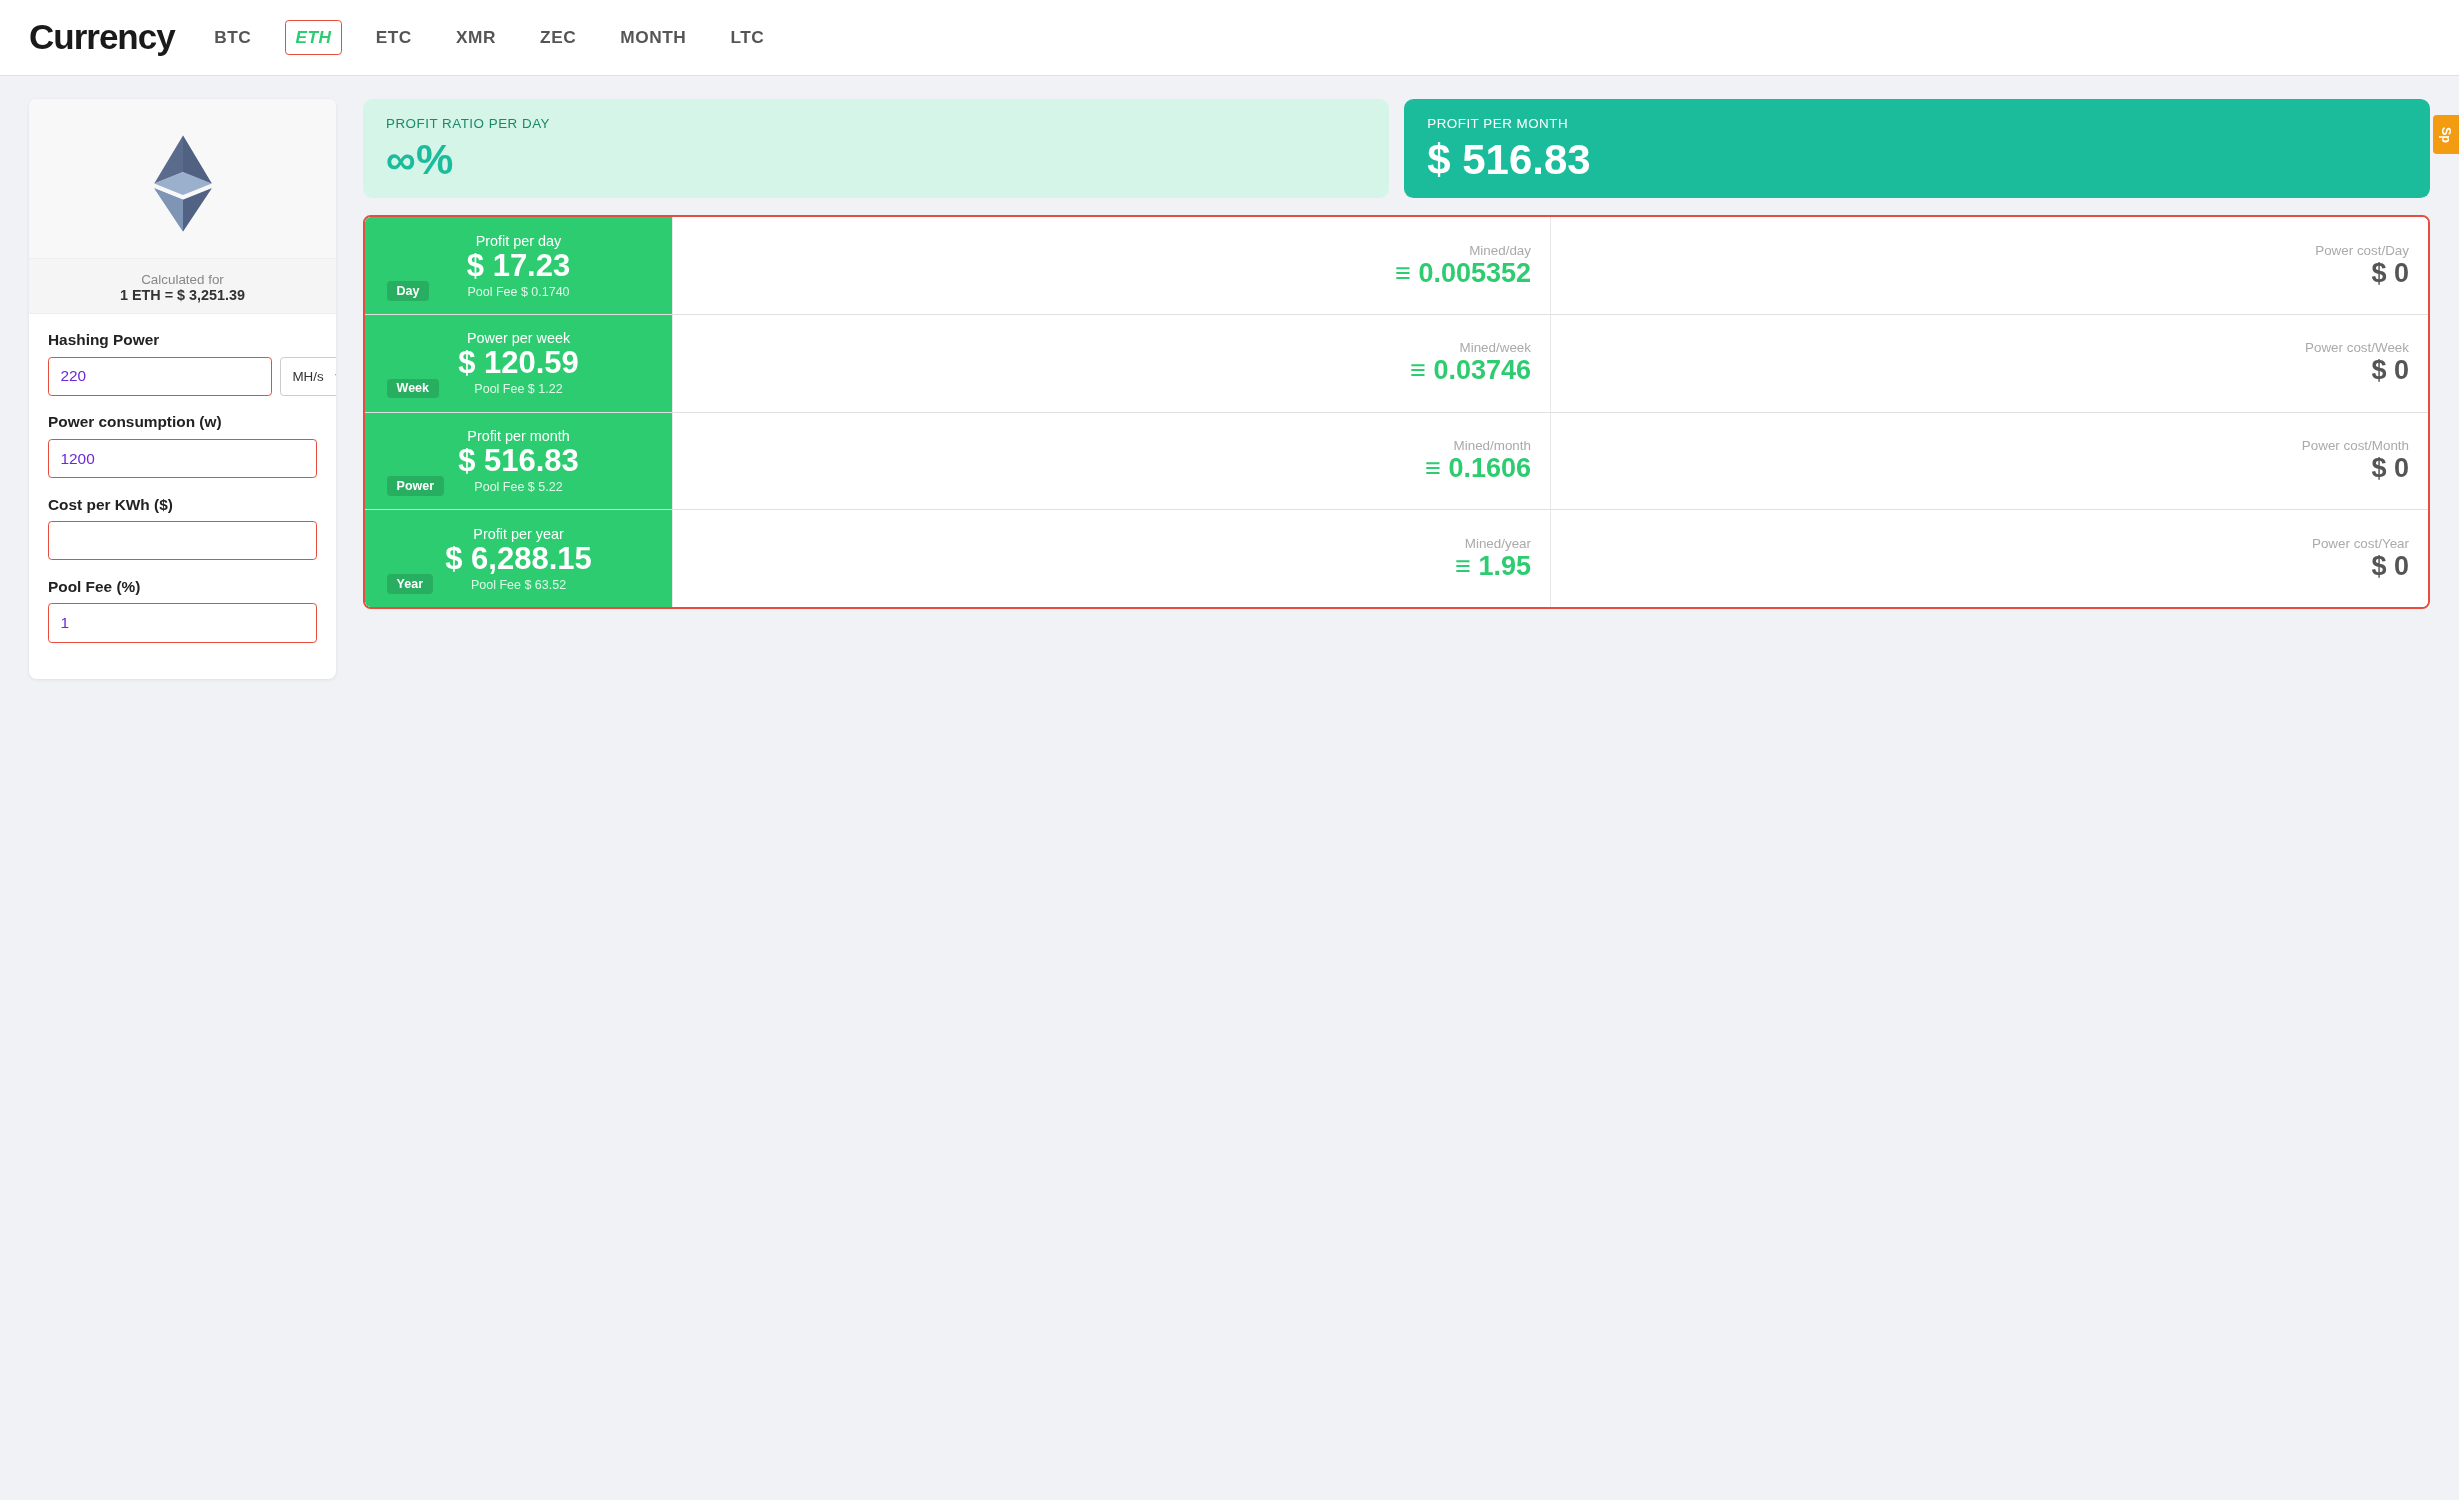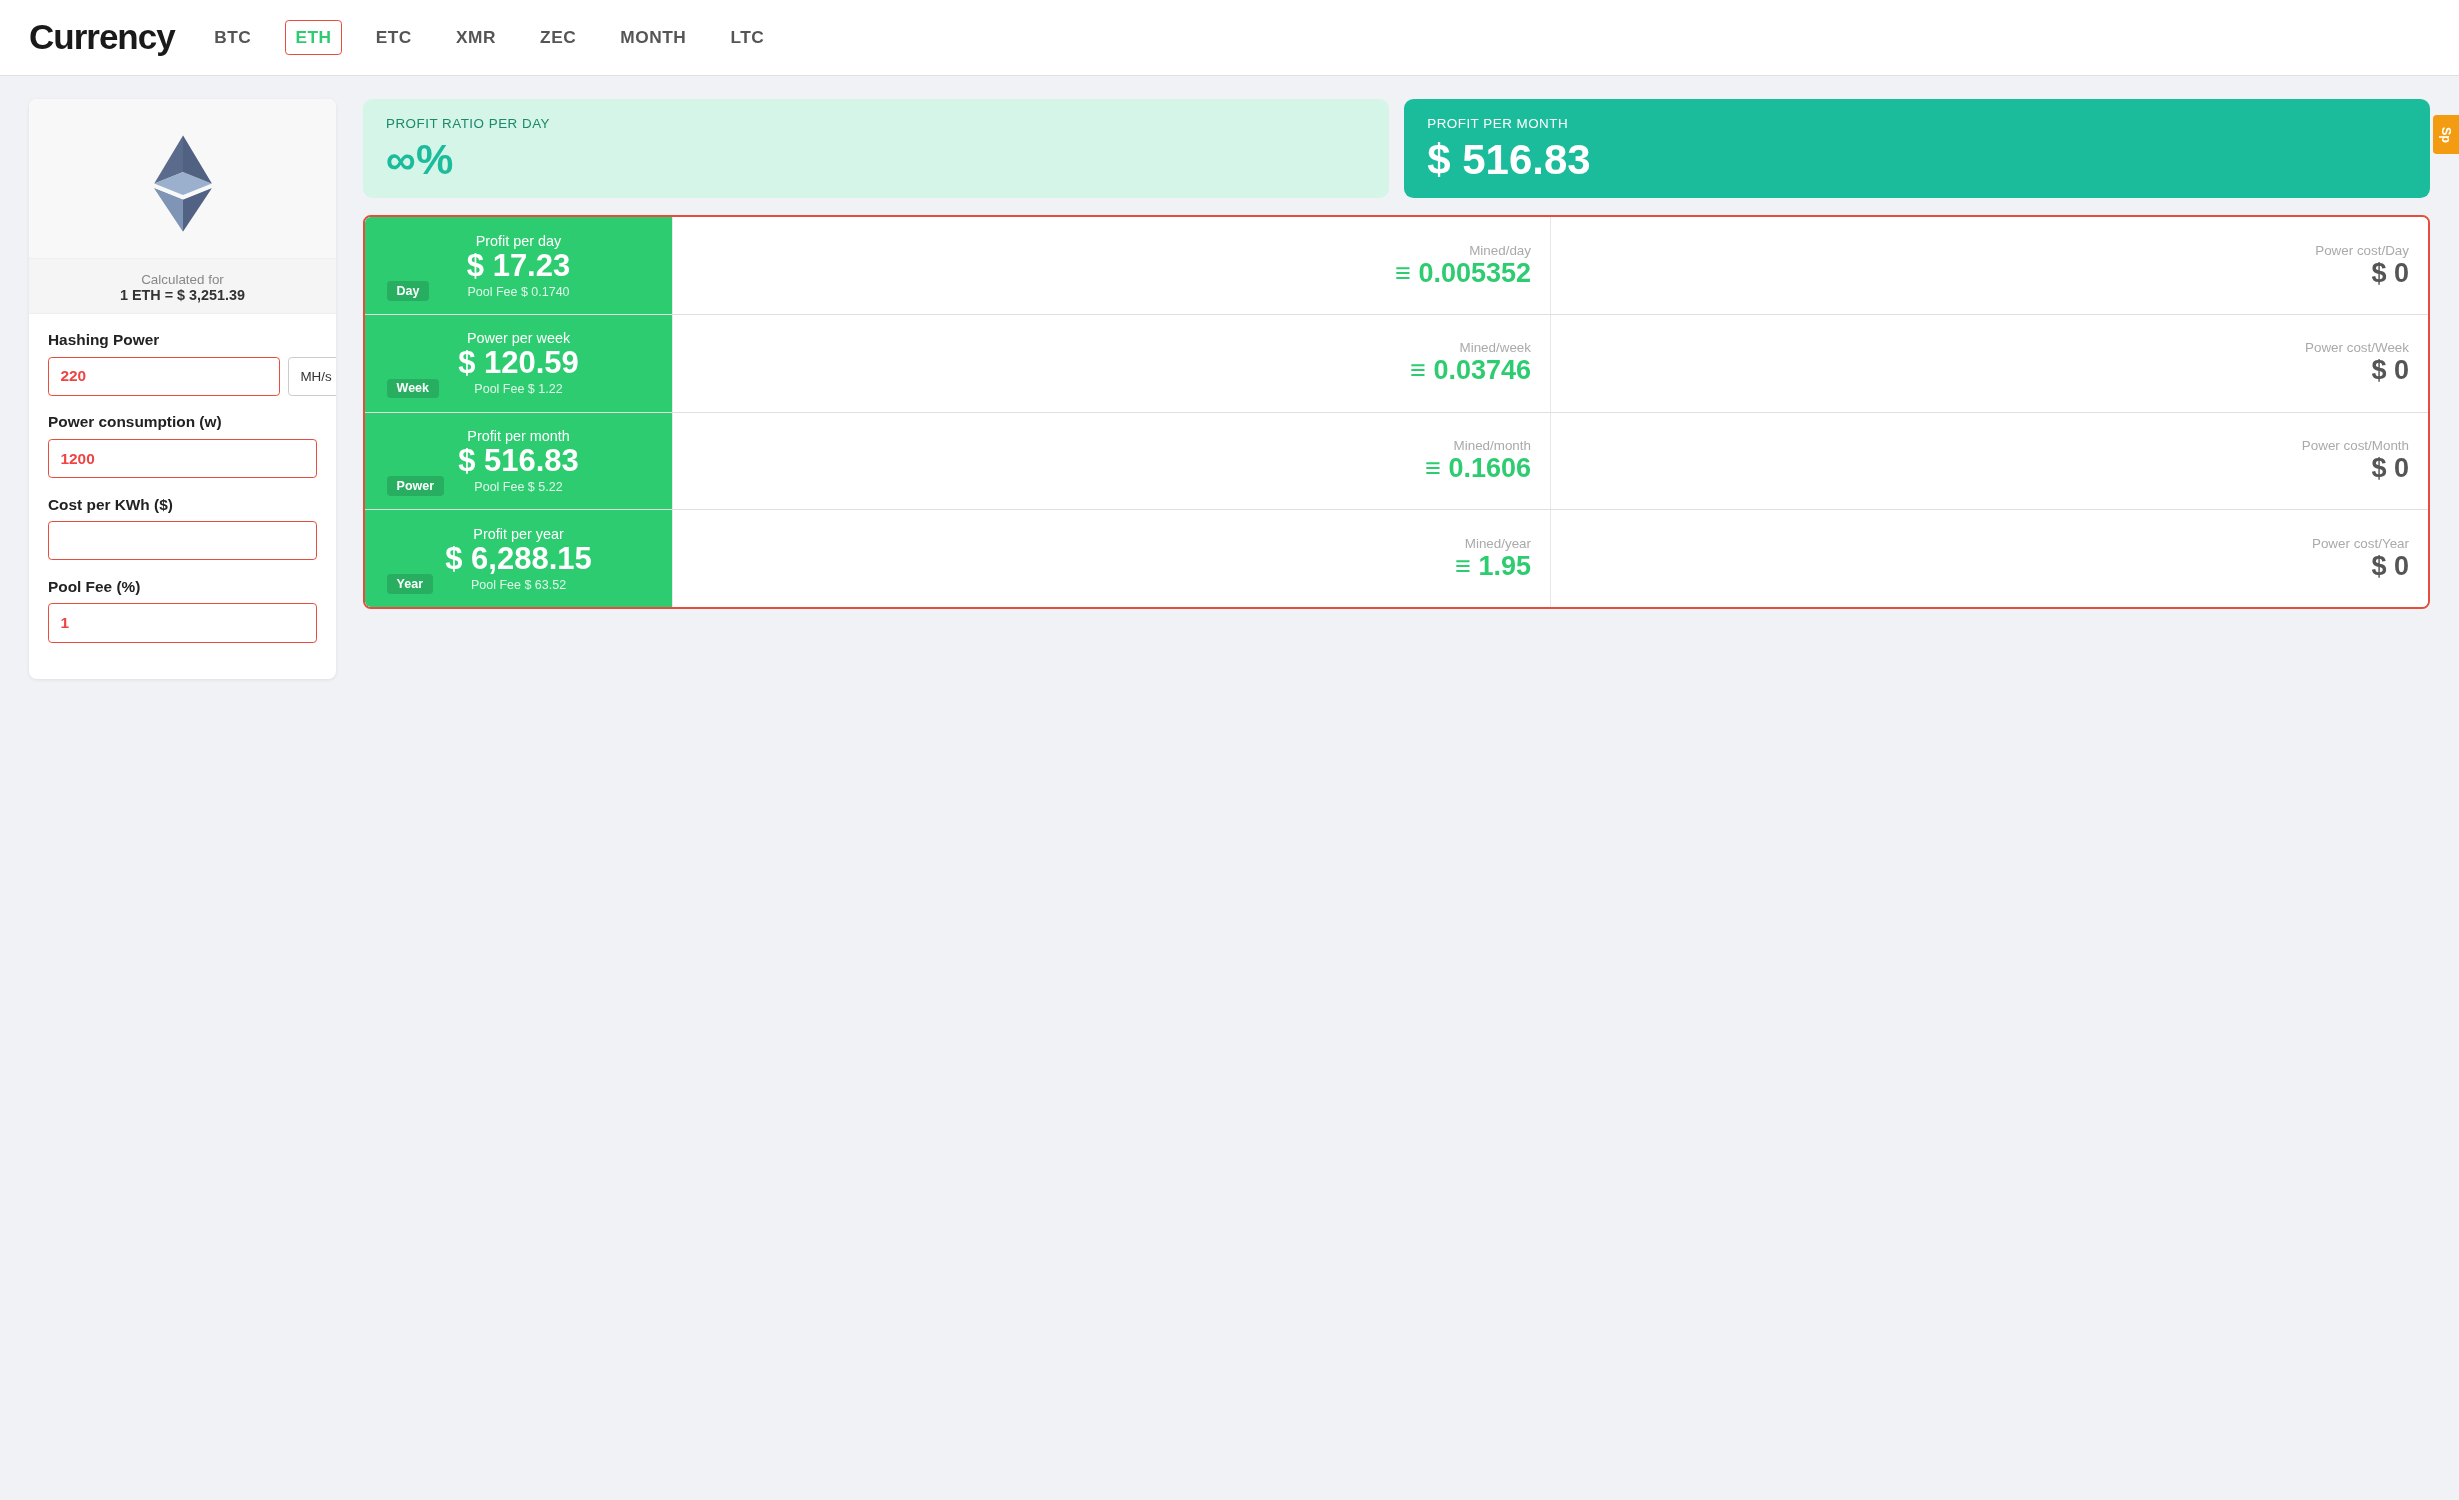--- a/index.html
+++ b/index.html
@@ -40,20 +40,21 @@
       border: 1.9px solid transparent;
       border-radius: 3.8px;
       font-weight: 600;
       letter-spacing: 0.5px;
     }
 
     .nav-tab.active {
       color: #2ecc71;
       border: 1.9px solid #e74c3c;
       border-radius: 3.8px;
+      font-style: italic;
     }
 
     .main-content {
       display: flex;
       padding: 23px 29px;
       gap: 27px;
       align-items: flex-start;
     }
 
     
@@ -115,24 +116,23 @@
     .input-row {
       display: flex;
       gap: 7.7px;
     }
 
     .form-input {
       border: 1.9px solid #e74c3c;
       border-radius: 3.8px;
       padding: 9.6px 11.5px;
       font-size: 15.4px;
-      color: #ef4444;
+      color: #6d28d9;
       outline: none;
       flex: 1;
-      font-weight: bold;
     }
 
     .form-input.full-width {
       width: 100%;
     }
 
     .unit-select {
       border: 1px solid #ccc;
       border-radius: 3.8px;
       padding: 9.6px 7.7px;

